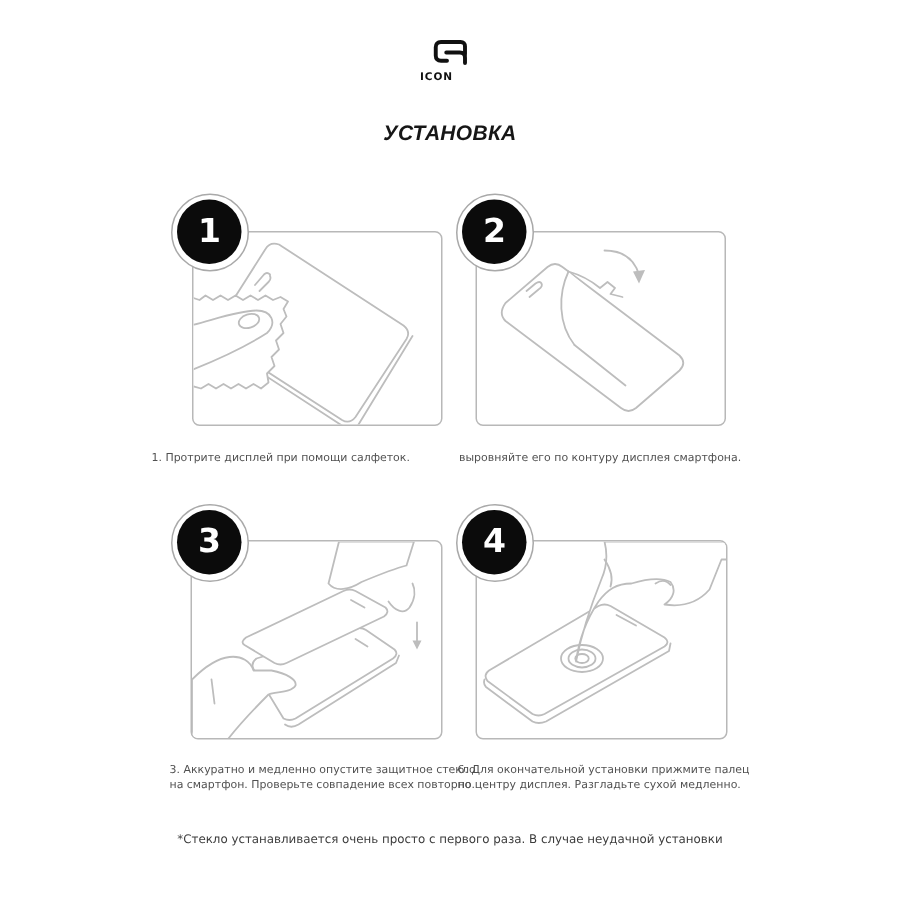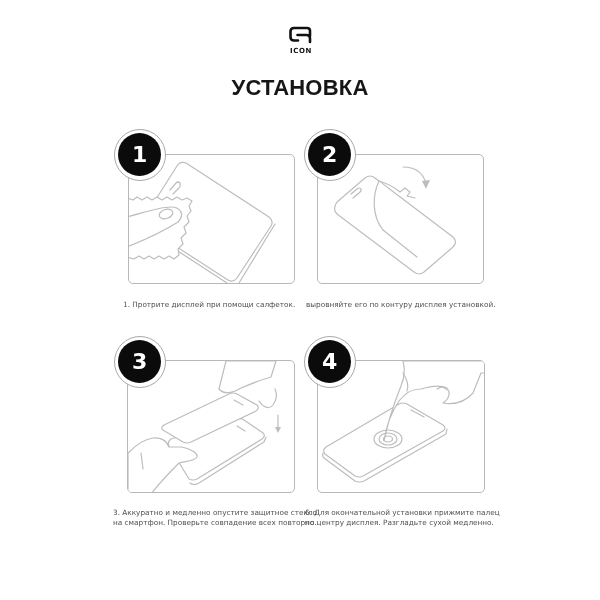--- a/index.html
+++ b/index.html
@@ -1,24 +1,24 @@
 <!DOCTYPE html>
 <html><head>
 <meta charset="utf-8">
 <style>
   html, body { margin: 0; padding: 0; background: #ffffff; }
   body { width: 600px; height: 600px; position: relative; overflow: hidden; }
   .abs { position: absolute; }
   .logo-svg { left: 288px; top: 26px; width: 26px; height: 18px; }
-  .logo-text { left: 280px; top: 47px; width: 42px; text-align: center;
+  .logo-text { left: 280px; top: 47px; width: 42px; 
     font-family: "DejaVu Sans", sans-serif; font-weight: bold; font-size: 7px;
     letter-spacing: 0.6px; color: #111; line-height: 9px; }
   .title { left: 0; top: 78px; width: 600px; text-align: center;
-    font-family: "Liberation Sans", sans-serif; font-weight: bold; font-size: 22px;
-    letter-spacing: 0.2px; color: #161616; line-height: 20px; }
+    font-family: "Liberation Sans", sans-serif; font-weight: bold; font-size: 14px;
+    letter-spacing: 0.2px; color: #161616; line-height: 20px; font-style: italic; }
   .box { border: 1.4px solid #b8b8b8; border-radius: 5px; background: #fff; box-sizing: border-box; overflow: hidden; }
   .box svg { position: absolute; left: 0; top: 0; }
   .badge { width: 52px; height: 52px; border-radius: 50%; background: #fff;
     border: 1.3px solid #a9a9a9; box-sizing: border-box; }
   .badge .disc { position: absolute; left: 3px; top: 3px; width: 43.4px; height: 43.4px;
     border-radius: 50%; background: #0b0b0b; display: flex; align-items: center; justify-content: center; }
   .badge .num { font-family: "DejaVu Sans", sans-serif; font-weight: bold; font-size: 22px;
     color: #fff; line-height: 22px; }
   .caption { font-family: "DejaVu Sans", sans-serif; font-size: 7.3px; color: #505050;
     line-height: 9.6px; white-space: nowrap; }
@@ -48,21 +48,21 @@
     <path class="lnw" d="M126,197 L132,199 L136,196 L141,199 L146,196 L151,199 L156,196 L161,199 L166,196 L171,199 L176,196 L181,199 L186,197 L191,200 L188,205 L190,210 L186,215 L188,221 L183,226 L185,232 L180,237 L182,243 L177,248 L178,254 L173,258 L168,255 L163,258 L158,255 L153,258 L148,255 L143,258 L138,255 L133,258 L126,256 Z"></path>
     <path class="lnw" d="M126,216 C142,212 158,206 170,206 C180,206 184,214 177,221 C163,230 146,238 126,246 Z"></path>
     <ellipse class="ln" cx="165" cy="213" rx="7" ry="4.5" transform="rotate(-18 165 213)"></ellipse>
   </svg>
 </div>
 <div class="abs badge" style="left:114px; top:129px;">
   <div class="disc">
       <span class="num">1</span>
     </div>
 </div>
-<div class="abs caption" style="left:123px; top:300px;">
+<div class="abs caption" style="left:101px; top:300px;">
   <div>1. Протрите дисплей при помощи салфеток.</div>
 </div>
 
 <div class="abs box" style="left:317px; top:154px; width:167px; height:130px;">
   <svg width="167" height="130" viewBox="317 154 167 130">
     <path class="lnw" d="M336,201 L364,177 Q369,173 374,177 L452,236 Q457,241 452,246 L423,271 Q418,275 413,271 L336,213 Q331,208 336,201 Z"></path>
     <path class="ln" d="M350,193 L356,188 Q359,186 360,188 Q361,190 358,192 L352,197"></path>
     <path class="lnw" d="M378,180 C371,195 371,215 382,229 L452,241 L380,182 Z" style="stroke:none"></path>
     <path class="ln" d="M378,180 C371,195 371,215 382,229"></path>
     <path class="ln" d="M378,180 C385,182 393,186 399,191 L404,187 L409,191 L406,195 L414,197"></path>
@@ -70,21 +70,21 @@
     <path class="ln" d="M402,166 Q420,166 425,182"></path>
     <path d="M421,180 L425,188 L429,179 Z" fill="#bdbdbd"></path>
   </svg>
 </div>
 <div class="abs badge" style="left:304px; top:129px;">
   <div class="disc">
       <span class="num">2</span>
     </div>
 </div>
 <div class="abs caption" style="left:306px; top:300px;">
-  <div>выровняйте его по контуру дисплея установкой.</div>
+  <div>выровняйте его по контуру дисплея смартфона.</div>
 </div>
 
 <div class="abs box" style="left:127px; top:360px; width:168px; height:133px;">
   <svg width="168" height="133" viewBox="127 360 168 133">
     <path class="lnw" d="M170,438 L236,418 Q240,417 243,419 L262,432 Q265,435 261,438 L196,478 Q192,480 188,478 L168,445 Q166,441 170,438 Z"></path>
     <path class="ln" d="M265,436 L263,441 L198,482 Q193,485 189,482"></path>
     <path class="ln" d="M236,425 L244,430"></path>
     <path class="lnw" d="M163,424 L228,393 Q232,391 236,393 L256,404 Q259,407 255,410 L190,441 Q186,443 182,441 L162,429 Q159,427 163,424 Z"></path>
     <path class="ln" d="M233,399 L242,404"></path>
     <path class="lnw" d="M127,452 C135,444 143,438 152,437 C160,436 166,440 168,446 L180,446 C190,448 197,452 196,456 C193,461 183,460 178,462 C170,470 160,480 150,493 L127,493 Z"></path>
@@ -122,13 +122,14 @@
   <div class="disc">
       <span class="num">4</span>
     </div>
 </div>
 <div class="abs caption" style="left:305px; top:508px;">
   <div>6. Для окончательной установки прижмите палец</div>
   <div>по центру дисплея. Разгладьте сухой медленно.</div>
 </div>
 
 <div class="abs footer">
+  <div>*Стекло устанавливается очень просто с первого раза. В случае неудачной установки</div>
 </div>
 
 </body></html>

